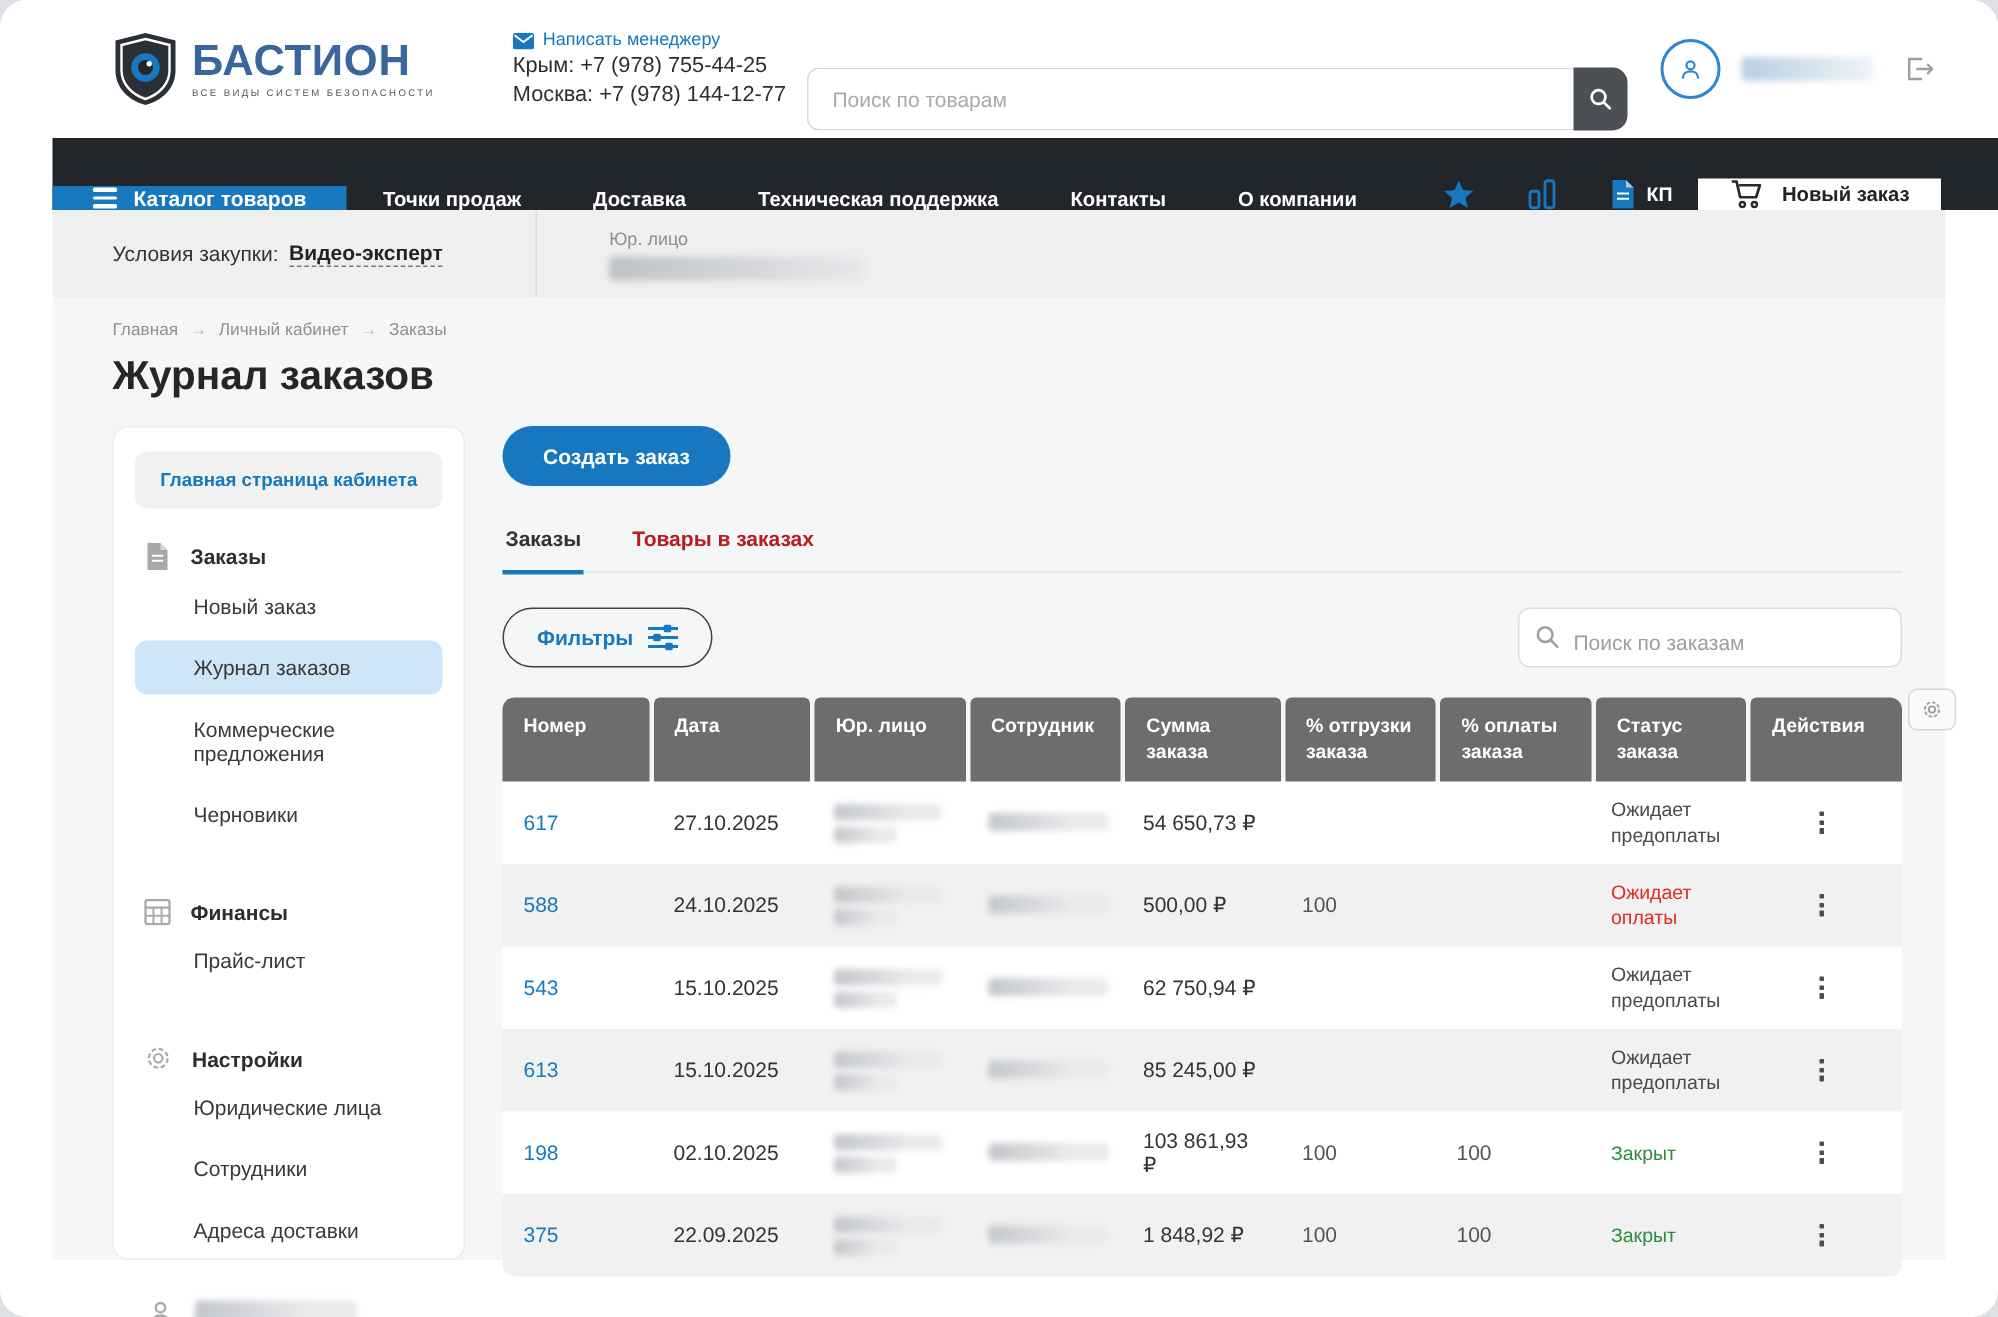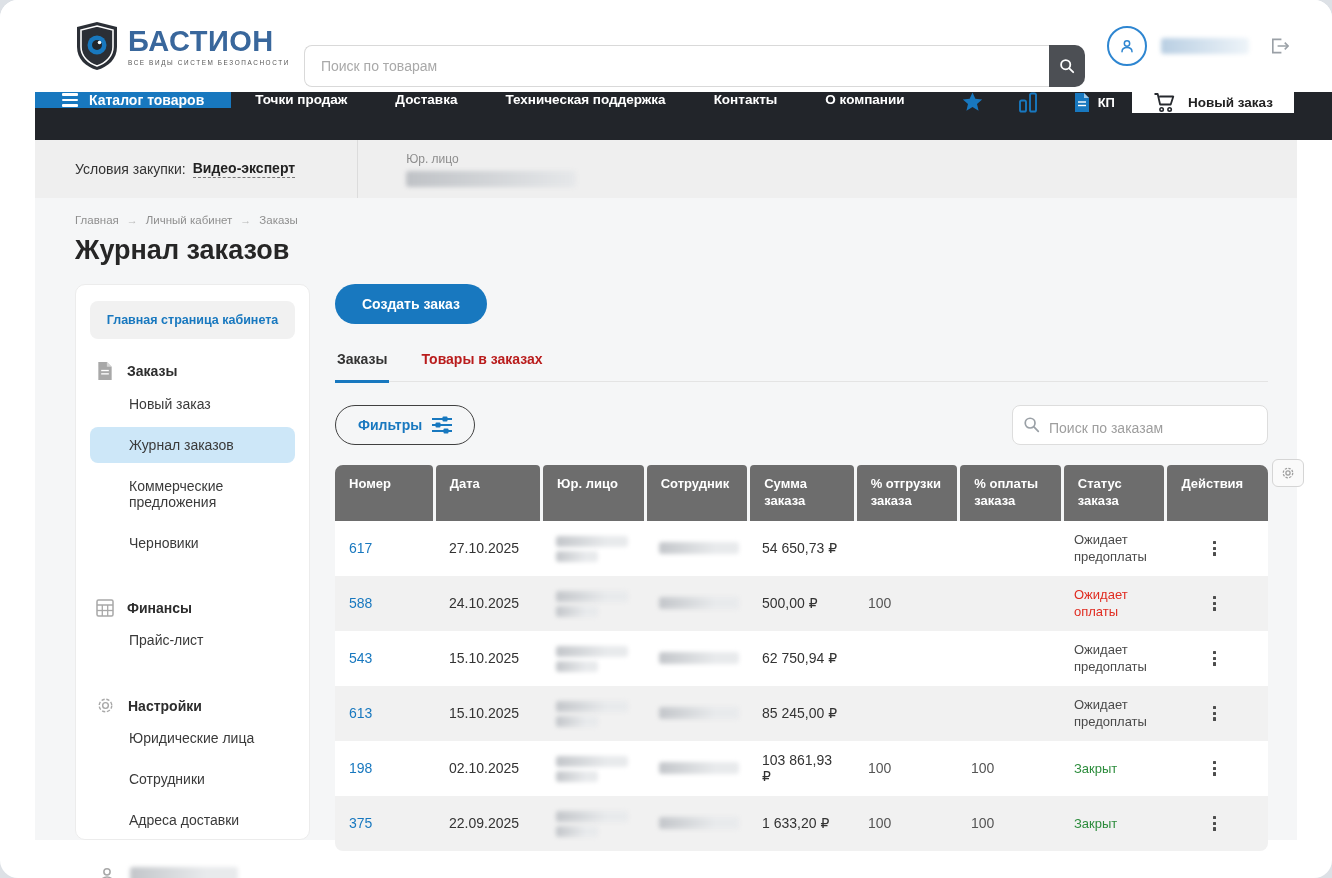--- a/index.html
+++ b/index.html
@@ -18,21 +18,21 @@
   .search-wrap{flex:1;display:flex;margin-left:14px;height:42px;margin-top:40px;}
   .search-input{flex:1;border:1px solid #d9d9d9;border-right:none;border-radius:8px 0 0 8px;padding:0 16px;font-size:14px;color:#333;outline:none;background:#fff;font-family:inherit;}
   .search-input::placeholder{color:#a9a9a9;}
   .search-btn{width:36px;border:none;background:#4c4f54;border-radius:0 10px 10px 0;display:flex;align-items:center;justify-content:center;cursor:pointer;}
   .avatar{width:36px;height:36px;border:2px solid #2e86d1;border-radius:50%;margin-left:22px;display:flex;align-items:center;justify-content:center;flex:none;cursor:pointer;}
   .blur{background:linear-gradient(90deg,#c3c6ca,#e8eaec 70%);filter:blur(2px);border-radius:3px;}
   .blur-user{width:88px;height:16px;margin-left:14px;background:linear-gradient(90deg,#b9cfe3,#eef4f9);}
   .logout{margin-left:20px;cursor:pointer;display:flex;}
 
   
-  .nav{margin-left:35px;height:48px;background:#22252a;display:flex;align-items:flex-start;}
+  .nav{margin-left:35px;height:48px;background:#22252a;display:flex;align-items:flex-end;}
   .nav-catalog{background:#1878bf;color:#fff;font-weight:bold;font-size:14px;display:flex;align-items:center;gap:11px;padding:0 27px;cursor:pointer;}
   .burger{display:flex;flex-direction:column;gap:3px;}
   .burger span{width:16px;height:2.4px;background:#fff;border-radius:1px;}
   .nav-link{color:#fff;font-size:13.5px;font-weight:600;display:flex;align-items:center;padding:0 24px;cursor:pointer;}
   .nav-spacer{flex:1;}
   .nav-ico{display:flex;align-items:center;padding:0 17px;cursor:pointer;}
   .nav-div{width:1px;background:#43464b;margin:12px 0;}
   .kp-txt{color:#fff;font-weight:bold;font-size:13px;margin-left:7px;}
   .nav-neworder{background:#fff;display:flex;align-items:center;gap:11px;padding:0 21px;font-size:13.5px;font-weight:bold;color:#222;cursor:pointer;}
   .nav-tail{width:38px;background:#22252a;}
@@ -118,20 +118,31 @@
         <circle cx="22" cy="24" r="9.5" fill="#1878bf"></circle>
         <circle cx="22" cy="24" r="5" fill="#22262c"></circle>
         <circle cx="24.5" cy="21.5" r="1.8" fill="#fff"></circle>
       </svg>
       <div class="logo-txtcol">
         <div class="logo-name">БАСТИОН</div>
         <div class="logo-tag">ВСЕ ВИДЫ СИСТЕМ БЕЗОПАСНОСТИ</div>
       </div>
     </div>
 
+    <div class="contacts">
+      <div class="mgr-link">
+        <svg width="14" height="11" viewBox="0 0 14 11">
+          <rect x="0" y="0" width="14" height="11" rx="1.4" fill="#1878bf"></rect>
+          <path d="M1 1.5 L7 6 L13 1.5" fill="none" stroke="#fff" stroke-width="1.3"></path>
+        </svg>
+        <span>Написать менеджеру</span>
+      </div>
+      <div class="phone">Крым: +7 (978) 755-44-25</div>
+      <div class="phone">Москва: +7 (978) 144-12-77</div>
+    </div>
 
     <div class="search-wrap">
       <input class="search-input" type="text" placeholder="Поиск по товарам" style="">
       <button class="search-btn">
         <svg width="16" height="16" viewBox="0 0 16 16">
           <circle cx="6.7" cy="6.7" r="4.6" fill="none" stroke="#fff" stroke-width="1.8"></circle>
           <line x1="10.3" y1="10.3" x2="14.2" y2="14.2" stroke="#fff" stroke-width="1.8" stroke-linecap="round"></line>
         </svg>
       </button>
     </div>
@@ -435,21 +446,21 @@
               <div class="trow even">
                 <div class="td c0"><span class="order-link">375</span></div>
                 <div class="td c1">22.09.2025</div>
                 <div class="td c2">
                   <div class="blur b-org1"></div>
                   <div class="blur b-org2"></div>
                 </div>
                 <div class="td c3">
                   <div class="blur b-emp"></div>
                 </div>
-                <div class="td c4">1 633,20 ₽</div>
+                <div class="td c4">1 848,92 ₽</div>
                 <div class="td c5 pct">100</div>
                 <div class="td c6 pct">100</div>
                 <div class="td c7"><span class="status status-green">Закрыт</span></div>
                 <div class="td c8">
                   <div class="dots">
                     <i></i>
                     <i></i>
                     <i></i>
                   </div>
                 </div>

